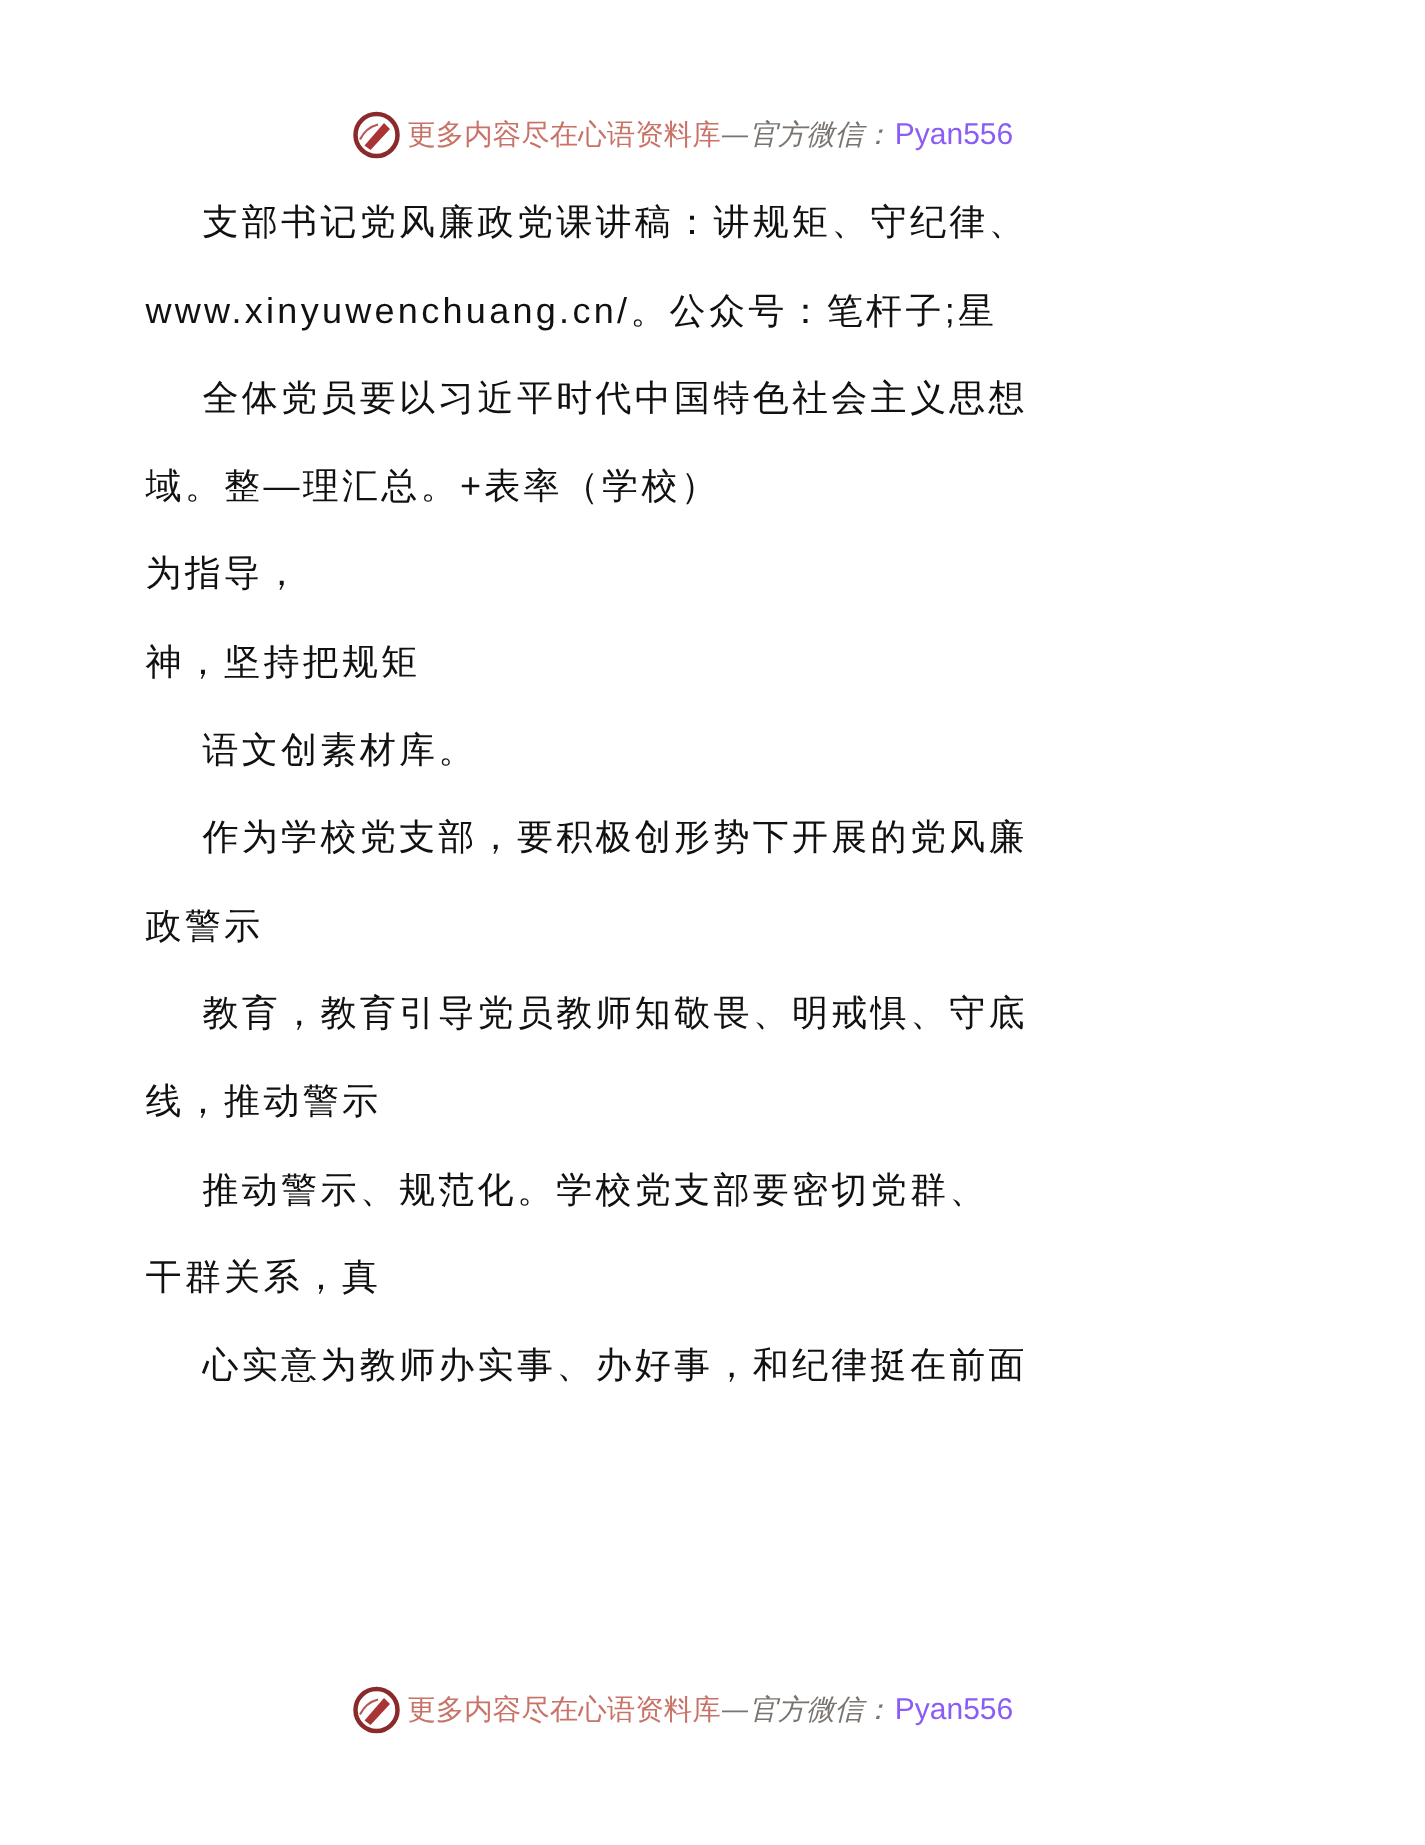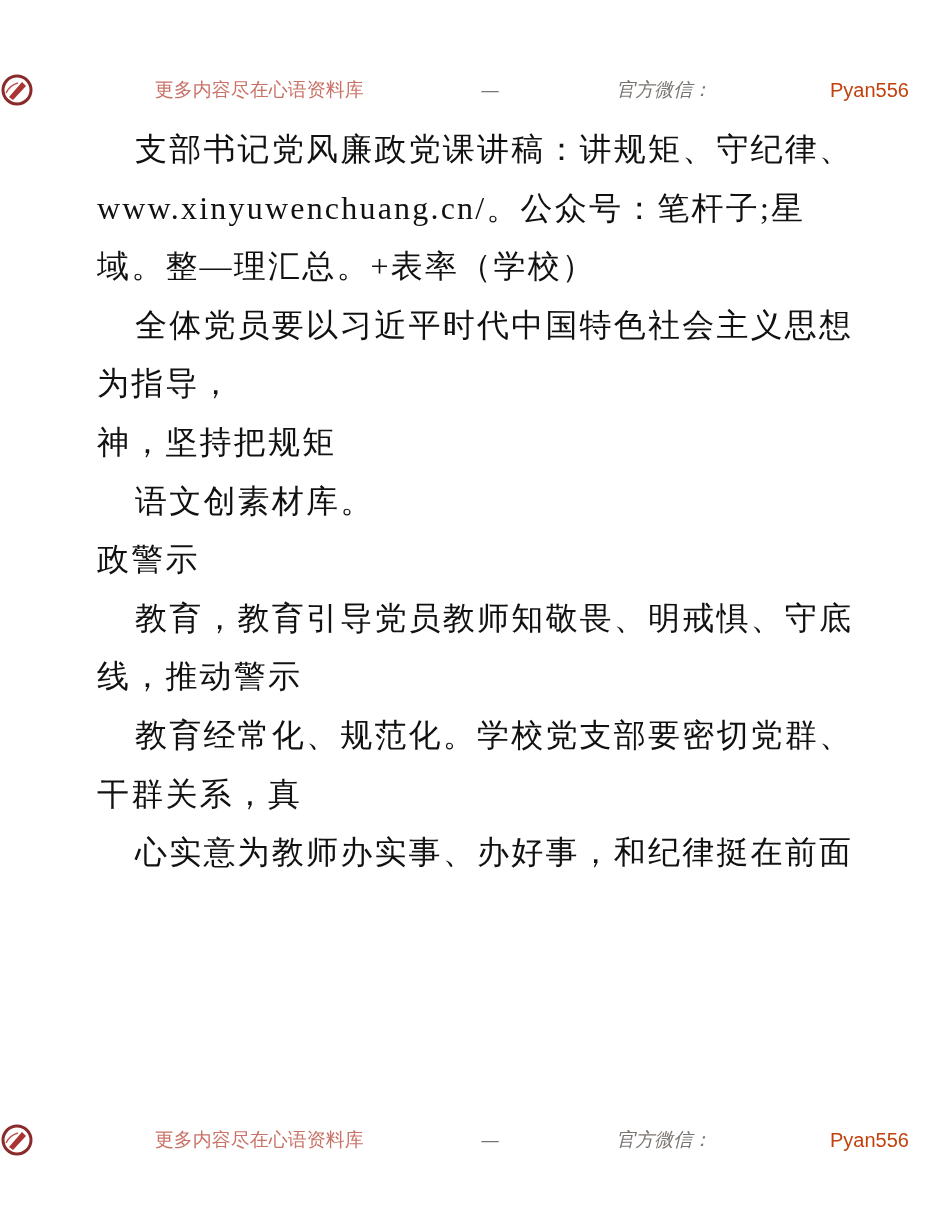--- a/index.html
+++ b/index.html
@@ -1,30 +1,30 @@
 <!DOCTYPE html>
 <html><head>
 <meta charset="utf-8">
 <style>
   html, body { margin: 0; padding: 0; background: #ffffff; }
   body { width: 950px; height: 1230px; position: relative; overflow: hidden; font-family: "DejaVu Sans", sans-serif; }
   .watermark {
     position: absolute; left: 0; width: 909px; height: 40px;
-    display: flex; align-items: center; justify-content: space-between;
+    display: flex; align-items: center; justify-content: center;
     font-family: "DejaVu Serif", serif; font-size: 19px; letter-spacing: 0px;
   }
   .watermark.top { top: 70px; }
   .watermark.bottom { top: 1120px; }
   .wm-logo { width: 34px; height: 34px; margin-right: 4px; }
   .wm-red { color: #c97368; }
   .wm-gray { color: #7a7470; font-style: italic; }
-  .wm-id { color: #c2410c; font-family: "Liberation Sans", sans-serif; font-size: 20px; margin-left: 2px; }
+  .wm-id { color: #8b5cf6; font-family: "Liberation Sans", sans-serif; font-size: 20px; margin-left: 2px; }
   .content {
     position: absolute; left: 97px; top: 120px; width: 770px;
-    font-family: Liberation Serif, serif; font-size: 32px; color: #111;
+    font-family: Liberation Sans, sans-serif; font-size: 24px; color: #111;
     line-height: 58.6px; letter-spacing: 2.2px;
   }
   .line { white-space: nowrap; height: 58.6px; }
   .indent { padding-left: 38px; }
 </style>
 </head>
 <body>
 
 <div class="watermark top">
   <svg class="wm-logo" viewBox="0 0 34 34">
@@ -34,29 +34,30 @@
   </svg>
   <span class="wm-red">更多内容尽在心语资料库</span>
   <span class="wm-gray">—</span>
   <span class="wm-gray">官方微信：</span>
   <span class="wm-id">Pyan556</span>
 </div>
 
 <div class="content">
   <div class="line indent">支部书记党风廉政党课讲稿：讲规矩、守纪律、</div>
   <div class="line">www.xinyuwenchuang.cn/。公众号：笔杆子;星</div>
+  <div class="line indent">全体党员要以习近平时代中国特色社会主义思想</div>
   <div class="line">域。整—理汇总。+表率（学校）</div>
-  <div class="line indent">全体党员要以习近平时代中国特色社会主义思想</div>
   <div class="line">为指导，</div>
   <div class="line">神，坚持把规矩</div>
   <div class="line indent">语文创素材库。</div>
+  <div class="line indent">作为学校党支部，要积极创形势下开展的党风廉</div>
   <div class="line">政警示</div>
   <div class="line indent">教育，教育引导党员教师知敬畏、明戒惧、守底</div>
   <div class="line">线，推动警示</div>
-  <div class="line indent">教育经常化、规范化。学校党支部要密切党群、</div>
+  <div class="line indent">推动警示、规范化。学校党支部要密切党群、</div>
   <div class="line">干群关系，真</div>
   <div class="line indent">心实意为教师办实事、办好事，和纪律挺在前面</div>
 </div>
 
 <div class="watermark bottom">
   <svg class="wm-logo" viewBox="0 0 34 34">
     <circle cx="17" cy="17" r="14" fill="none" stroke="#8b2a2a" stroke-width="3"></circle>
     <path d="M9 24 L22 9 L26 13 L13 27 Z" fill="#a33"></path>
     <path d="M6 20 Q10 12 18 10" fill="none" stroke="#b55" stroke-width="1.5"></path>
   </svg>

